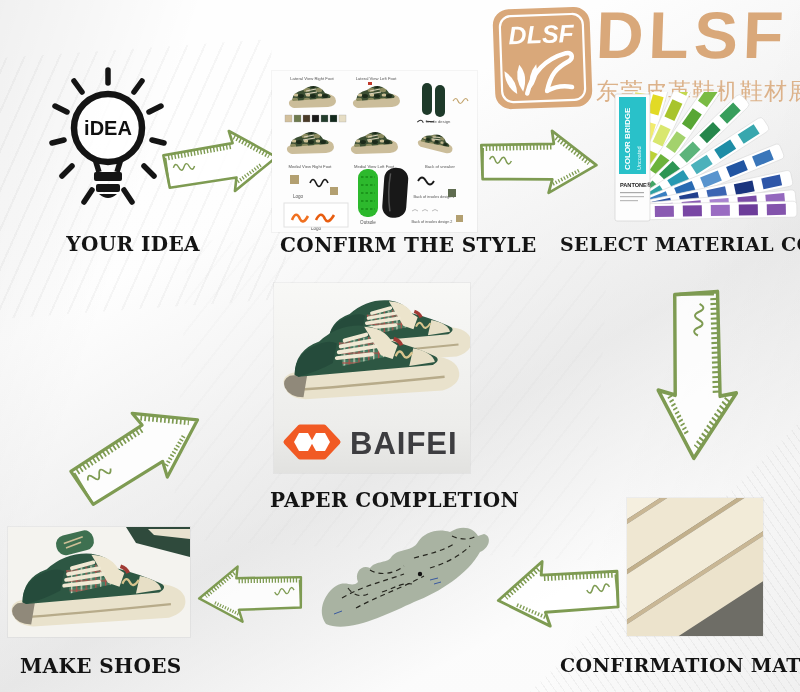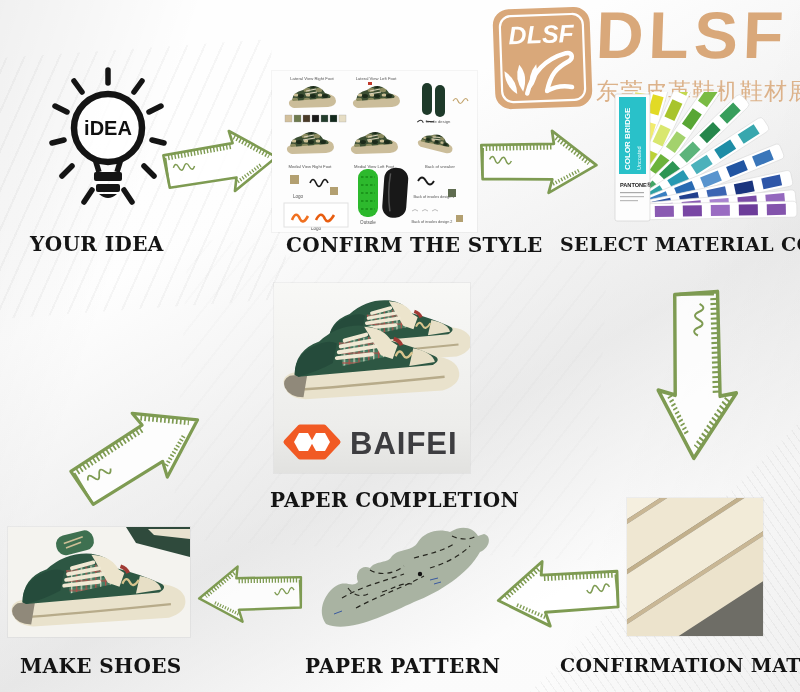--- a/index.html
+++ b/index.html
@@ -17,21 +17,21 @@
     transform:rotate(-4deg);opacity:.55;}
   .streaks-br{position:absolute;right:-20px;bottom:-10px;width:300px;height:300px;
     background:repeating-linear-gradient(55deg, rgba(60,60,60,0.09) 0 1px, rgba(255,255,255,0) 1px 7px);
     clip-path:polygon(100% 0,100% 100%,0 100%);opacity:.6;}
   .streaks-mid{position:absolute;left:180px;top:250px;width:420px;height:300px;
     background:repeating-linear-gradient(125deg, rgba(120,120,120,0.05) 0 2px, rgba(255,255,255,0) 2px 18px);
     transform:rotate(3deg);opacity:.5;}
   .abs{position:absolute;}
   .label{
     position:absolute;font-family:"DejaVu Serif",serif;font-weight:700;
-    color:var(--label-black,#141414);text-align:left;font-size:20px;
+    color:var(--label-black,#141414);text-align:right;font-size:20px;
     letter-spacing:.4px;white-space:nowrap;
   }
   .brand-logotype{
     position:absolute;left:596px;top:2px;width:210px;
     font-size:66px;font-weight:bold;letter-spacing:5px;
     color:var(--brand-tan,#d9a87a);transform:skewX(-2deg);
     font-family:"Liberation Sans",sans-serif;line-height:1;
   }
   .brand-tagline{
     position:absolute;left:596px;top:76px;width:210px;
@@ -204,21 +204,21 @@
       <path d="M20,149 q4,-10 8,-1 q3,6 8,-3" stroke="#f07020" stroke-width="2.6" fill="none"></path>
       <path d="M44,149 q5,-10 9,-1 q3,6 9,-4" stroke="#e85d10" stroke-width="2.6" fill="none"></path>
     </g>
     <g stroke="#bdbdbd" stroke-width="1" fill="none">
       <path d="M140,140 q3,-3 6,0"></path>
         <path d="M150,140 q3,-3 6,0"></path>
         <path d="M160,140 q3,-3 6,0"></path>
     </g>
     <rect x="184" y="144" width="7" height="7" fill="#b3a071"></rect>
   </svg>
-  <div class="label" style="left:286px;top:233px;width:205px">CONFIRM THE STYLE</div>
+  <div class="label" style="left:280px;top:233px;width:205px">CONFIRM THE STYLE</div>
 
   <svg class="arrow" style="left:474px;top:120px;width:128px;height:82px;transform:rotate(4deg)" viewBox="0 0 140 80">
       <use href="#sketch-arrow"></use>
     </svg>
 
   <svg class="abs" style="left:613px;top:92px" width="190" height="140" viewBox="0 0 190 140">
     <g id="fan-strips">
         <g transform="rotate(-82 18 128)">
           <rect x="20" y="112" width="164" height="16" rx="4" fill="#fff" stroke="#d9d9d9" stroke-width="0.6"></rect>
           <rect x="42" y="114.5" width="19" height="11" fill="#f3efb2"></rect>
@@ -368,21 +368,20 @@
       <path d="M102,36 C116,32 128,30 142,22"></path>
       <path d="M118,46 C132,42 148,34 158,24"></path>
       <path d="M140,14 C148,18 158,18 164,14"></path>
       <path d="M36,66 C40,72 48,76 56,72"></path>
       <path d="M70,70 C82,66 92,60 100,62"></path>
     </g>
     <circle cx="108" cy="52" r="2.2" fill="#111"></circle>
     <path d="M118,58 l8,-2 M122,62 l7,-2" stroke="#3a5aa0" stroke-width="1" fill="none"></path>
     <path d="M22,92 l8,-3" stroke="#3a5aa0" stroke-width="1" fill="none"></path>
   </svg>
-  <div class="label" style="left:305px;top:654px;width:192px">PAPER PATTERN</div>
 
   <svg class="arrow" style="left:194px;top:550px;width:114px;height:86px;transform:rotate(-6deg)" viewBox="0 0 140 80">
     <use href="#sketch-arrow" width="140" height="80" transform="translate(140,0) scale(-1,1)"></use>
   </svg>
 
   <svg class="photo" style="left:8px;top:527px" width="182" height="110" viewBox="0 0 182 110">
     <rect width="182" height="110" fill="#f4f3ef"></rect>
     <polygon points="118,0 182,0 182,30 128,16" fill="#2f4a3c"></polygon>
     <polygon points="140,2 182,2 182,12 146,8" fill="#e8e2cf"></polygon>
     <g transform="rotate(-14 66 16)">

